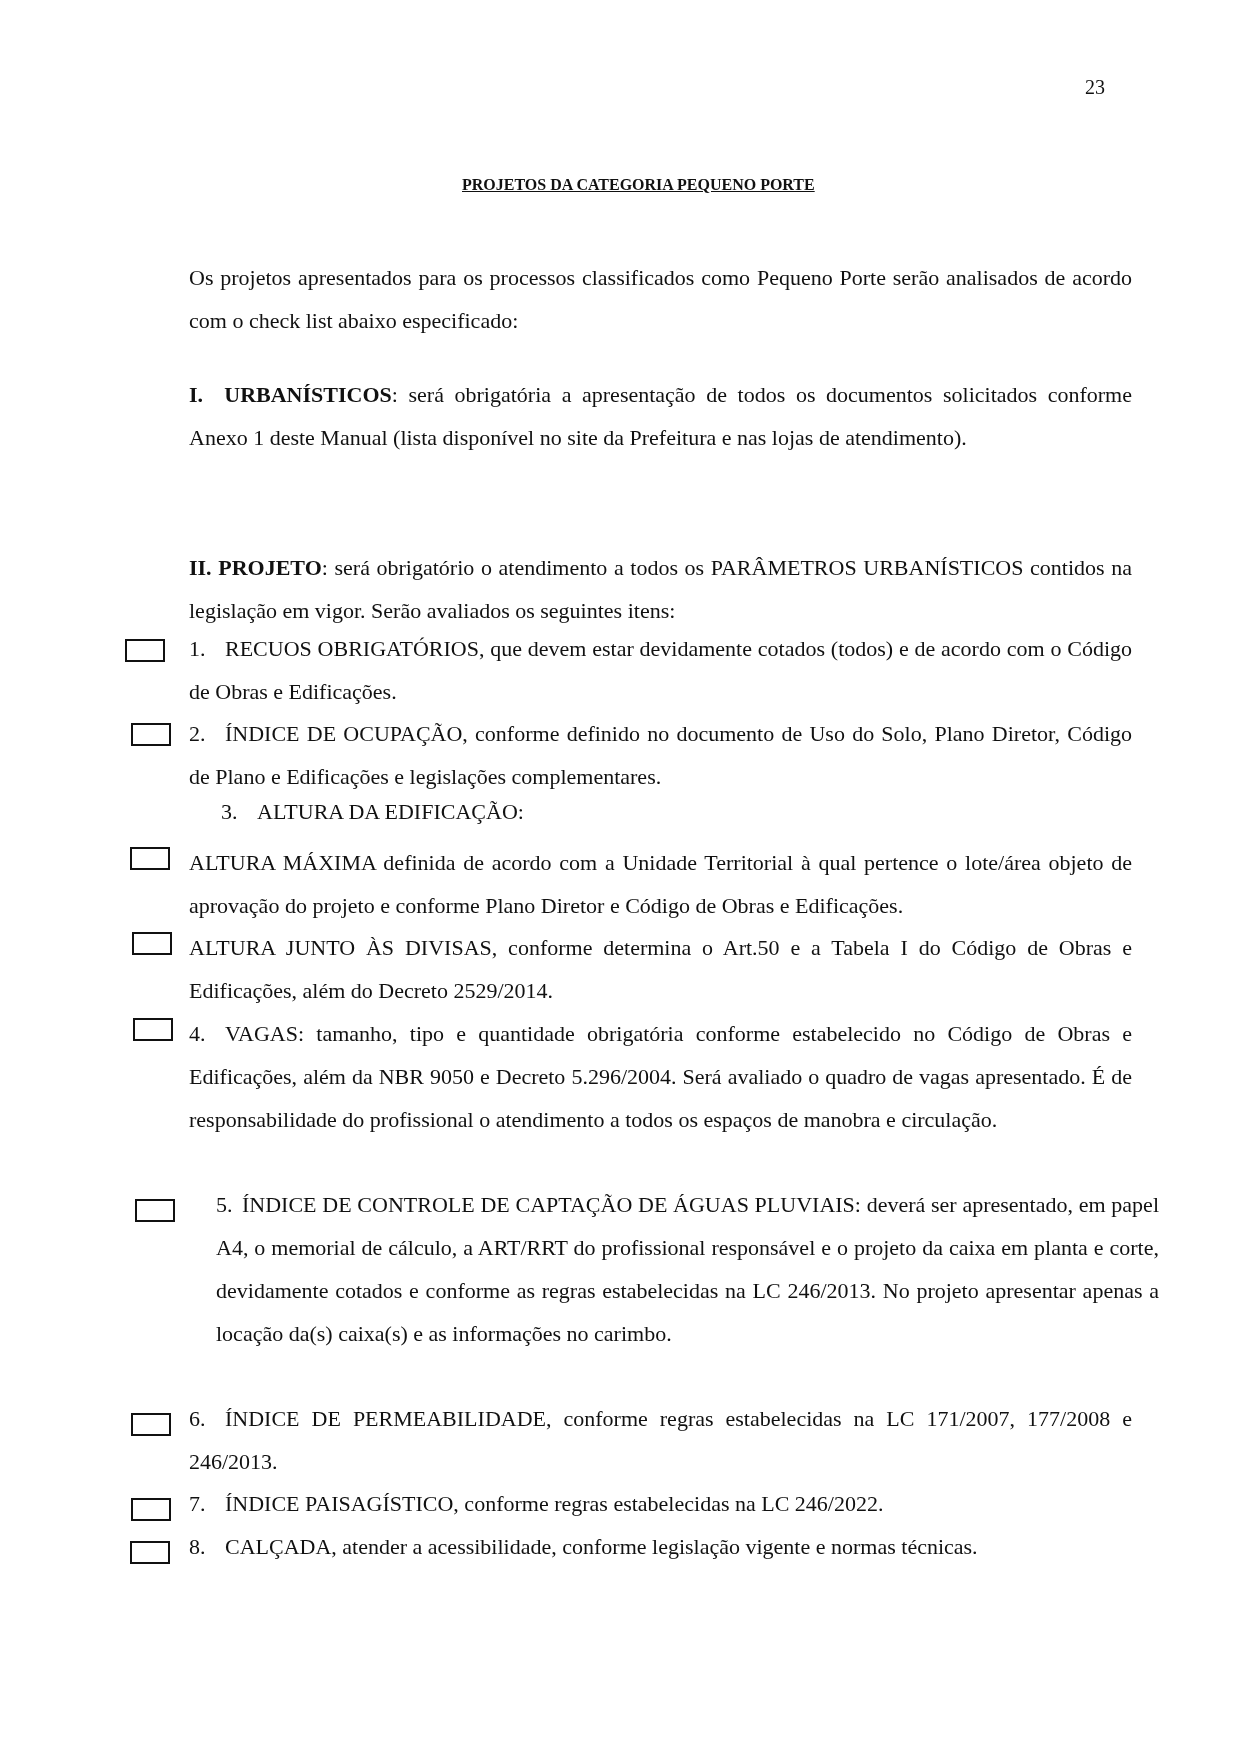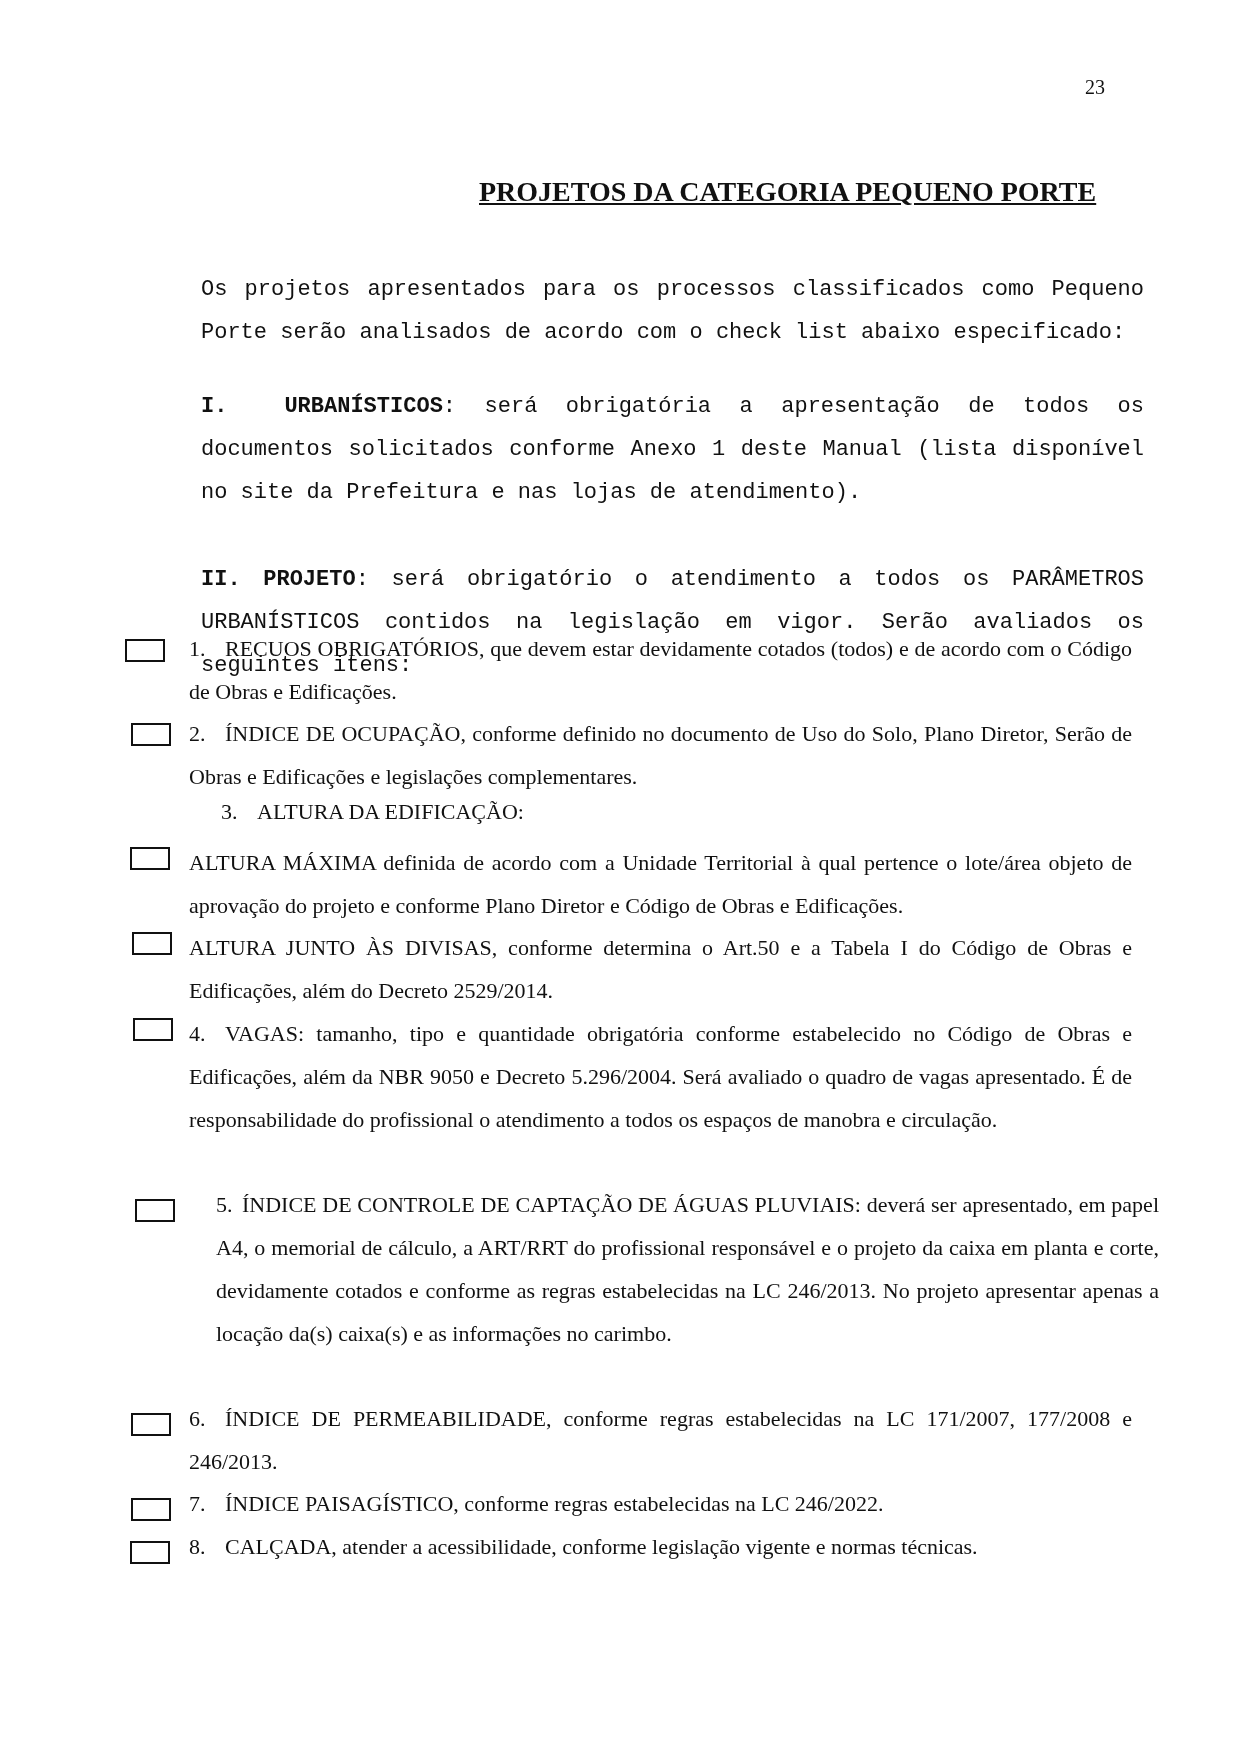--- a/index.html
+++ b/index.html
@@ -1,22 +1,22 @@
 <!DOCTYPE html>
 <html><head>
 <meta charset="utf-8">
 <style>
   html, body { margin: 0; padding: 0; background: #ffffff; }
   body { width: 1240px; height: 1754px; position: relative; overflow: hidden;
          font-family: "Liberation Serif", "DejaVu Serif", serif; color: #111111; }
   .page-number { position: absolute; top: 76px; right: 135px; font-size: 20px; text-align: right; }
-  .title { position: absolute; top: 176px; left: 479px; width: 560px; font-size: 28px;
+  .title { position: absolute; top: 176px; left: 462px; width: 560px; font-size: 16px;
            font-weight: bold; text-decoration: underline; white-space: nowrap; }
   .body-text { position: absolute; left: 189px; width: 943px; font-size: 22px; line-height: 43px; }
-  .para { text-align: justify; margin: 12px; font-family: Liberation Mono, monospace; }
+  .para { text-align: justify; margin: 0; }
   .p-intro { top: 256px; }
   .p-doc { top: 373px; }
   .p-proj { top: 546px; }
   .row { position: absolute; left: 189px; width: 943px; font-size: 22px; line-height: 43px; text-align: justify; }
   .checkbox { position: absolute; width: 40px; height: 23px; border: 2.5px solid #111; box-sizing: border-box; background: #fff; }
   b { font-weight: bold; }
   .num { display: inline-block; min-width: 36px; }
 </style>
 </head>
 <body>
@@ -35,21 +35,21 @@
   <b>II.</b>&nbsp;<b>PROJETO</b><span>: será obrigatório o atendimento a todos os PARÂMETROS URBANÍSTICOS contidos na legislação em vigor. Serão avaliados os seguintes itens:</span>
 </p>
 
 <div class="checkbox" style="left:125px; top:639px;"></div>
 <div class="row" style="top:627px;">
   <span class="num">1.</span><span>RECUOS OBRIGATÓRIOS, que devem estar devidamente cotados (todos) e de acordo com o Código de Obras e Edificações.</span>
 </div>
 
 <div class="checkbox" style="left:131px; top:723px;"></div>
 <div class="row" style="top:712px;">
-  <span class="num">2.</span><span>ÍNDICE DE OCUPAÇÃO, conforme definido no documento de Uso do Solo, Plano Diretor, Serão de Obras e Edificações e legislações complementares.</span>
+  <span class="num">2.</span><span>ÍNDICE DE OCUPAÇÃO, conforme definido no documento de Uso do Solo, Plano Diretor, Código de Plano e Edificações e legislações complementares.</span>
 </div>
 
 <div class="row" style="top:790px;margin-left:32px;">
   <span class="num">3.</span><span>ALTURA DA EDIFICAÇÃO:</span>
 </div>
 
 <div class="checkbox" style="left:130px; top:847px;"></div>
 <div class="row" style="top:841px;">
   <span>ALTURA MÁXIMA definida de acordo com a Unidade Territorial à qual pertence o lote/área objeto de aprovação do projeto e conforme Plano Diretor e Código de Obras e Edificações.</span>
 </div>

